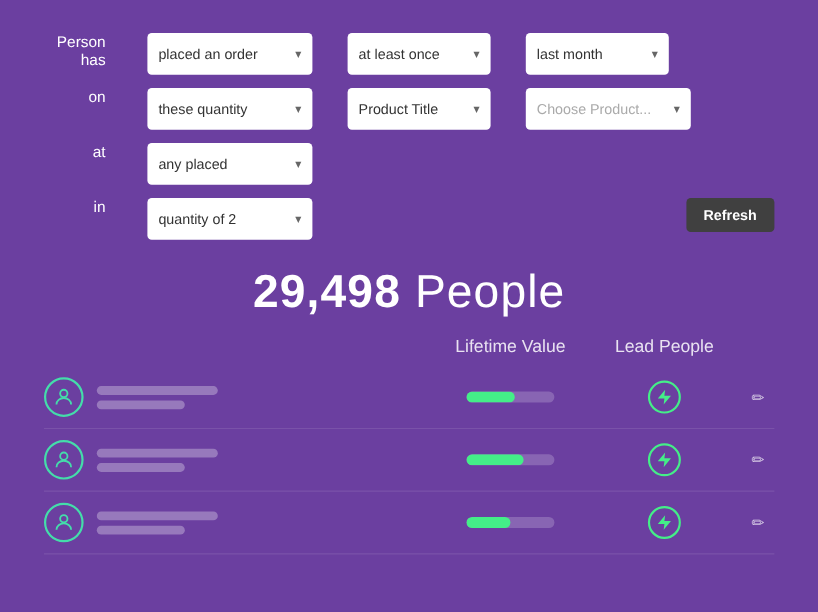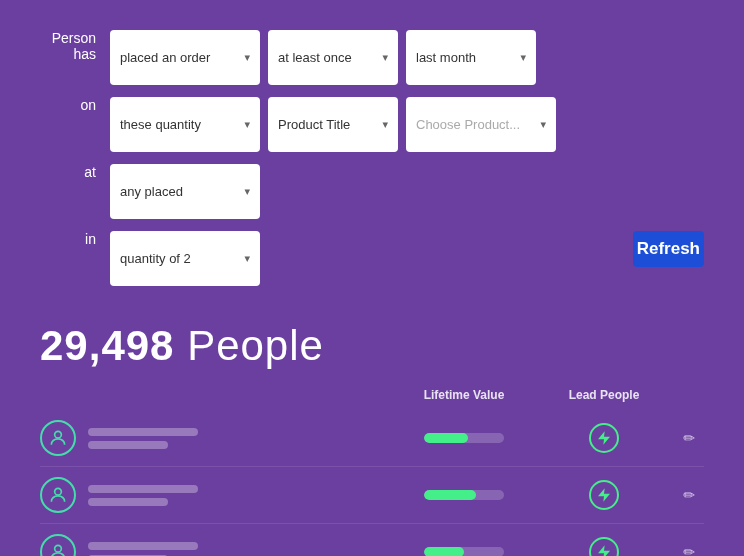--- a/index.html
+++ b/index.html
@@ -42,22 +42,23 @@
 
     .dropdown {
       display: flex;
       align-items: center;
       background: white;
       border-radius: 4px;
       padding: 8px 10px;
       cursor: pointer;
       margin-right: 8px;
       min-width: 130px;
-      height: 55px;
+      height: 38px;
       position: relative;
+      margin-left: 24px;
     }
 
     .dropdown-text {
       font-size: 13px;
       color: #333;
       flex: 1;
     }
 
     .dropdown-arrow {
       font-size: 11px;
@@ -76,35 +77,35 @@
     .dropdown.product-choose {
       min-width: 150px;
       color: #999;
     }
 
     .dropdown-text.placeholder {
       color: #aaa;
     }
 
     .refresh-btn {
-      background: #1d4ed8;
+      background: #404040;
       color: white;
       border: none;
       border-radius: 4px;
-      padding: 8px 4px;
-      font-size: 17px;
+      padding: 8px 16px;
+      font-size: 13px;
       cursor: pointer;
       font-weight: 600;
       margin-left: auto;
     }
 
     
     .results-section {
-      text-align: left;
-      margin: 36px 0 18px 0;
+      text-align: center;
+      margin: 23px 0 18px 0;
     }
 
     .people-count {
       font-size: 42px;
       font-weight: 700;
       color: white;
       letter-spacing: 1px;
     }
 
     .people-count .people-label {
@@ -117,23 +118,23 @@
       align-items: center;
       padding: 0 40px 8px 40px;
       margin: 0 -40px;
     }
 
     .th-spacer {
       flex: 1;
     }
 
     .th-label {
-      font-size: 12px;
+      font-size: 16px;
       color: rgba(255,255,255,0.85);
-      font-weight: 700;
+      font-weight: 400;
       width: 140px;
       text-align: center;
     }
 
     .th-edit {
       width: 30px;
     }
 
     
     .person-rows {

